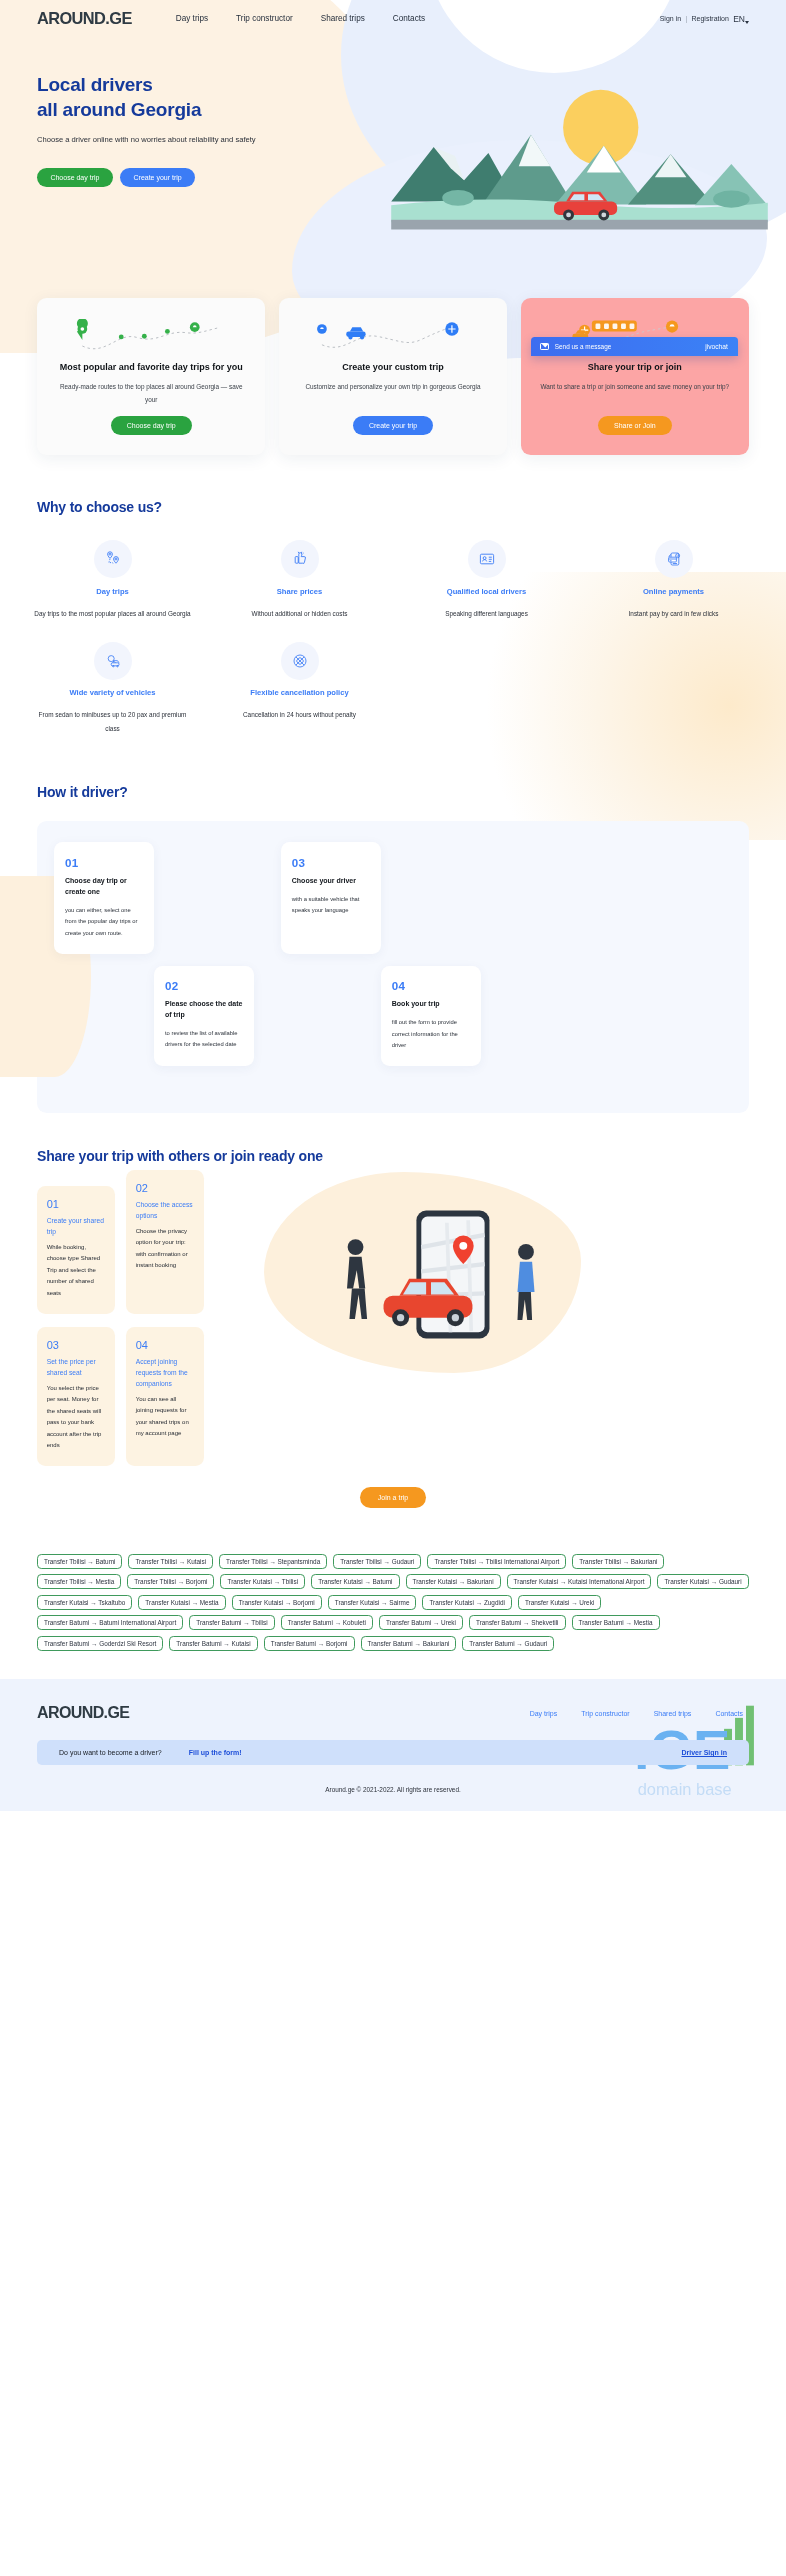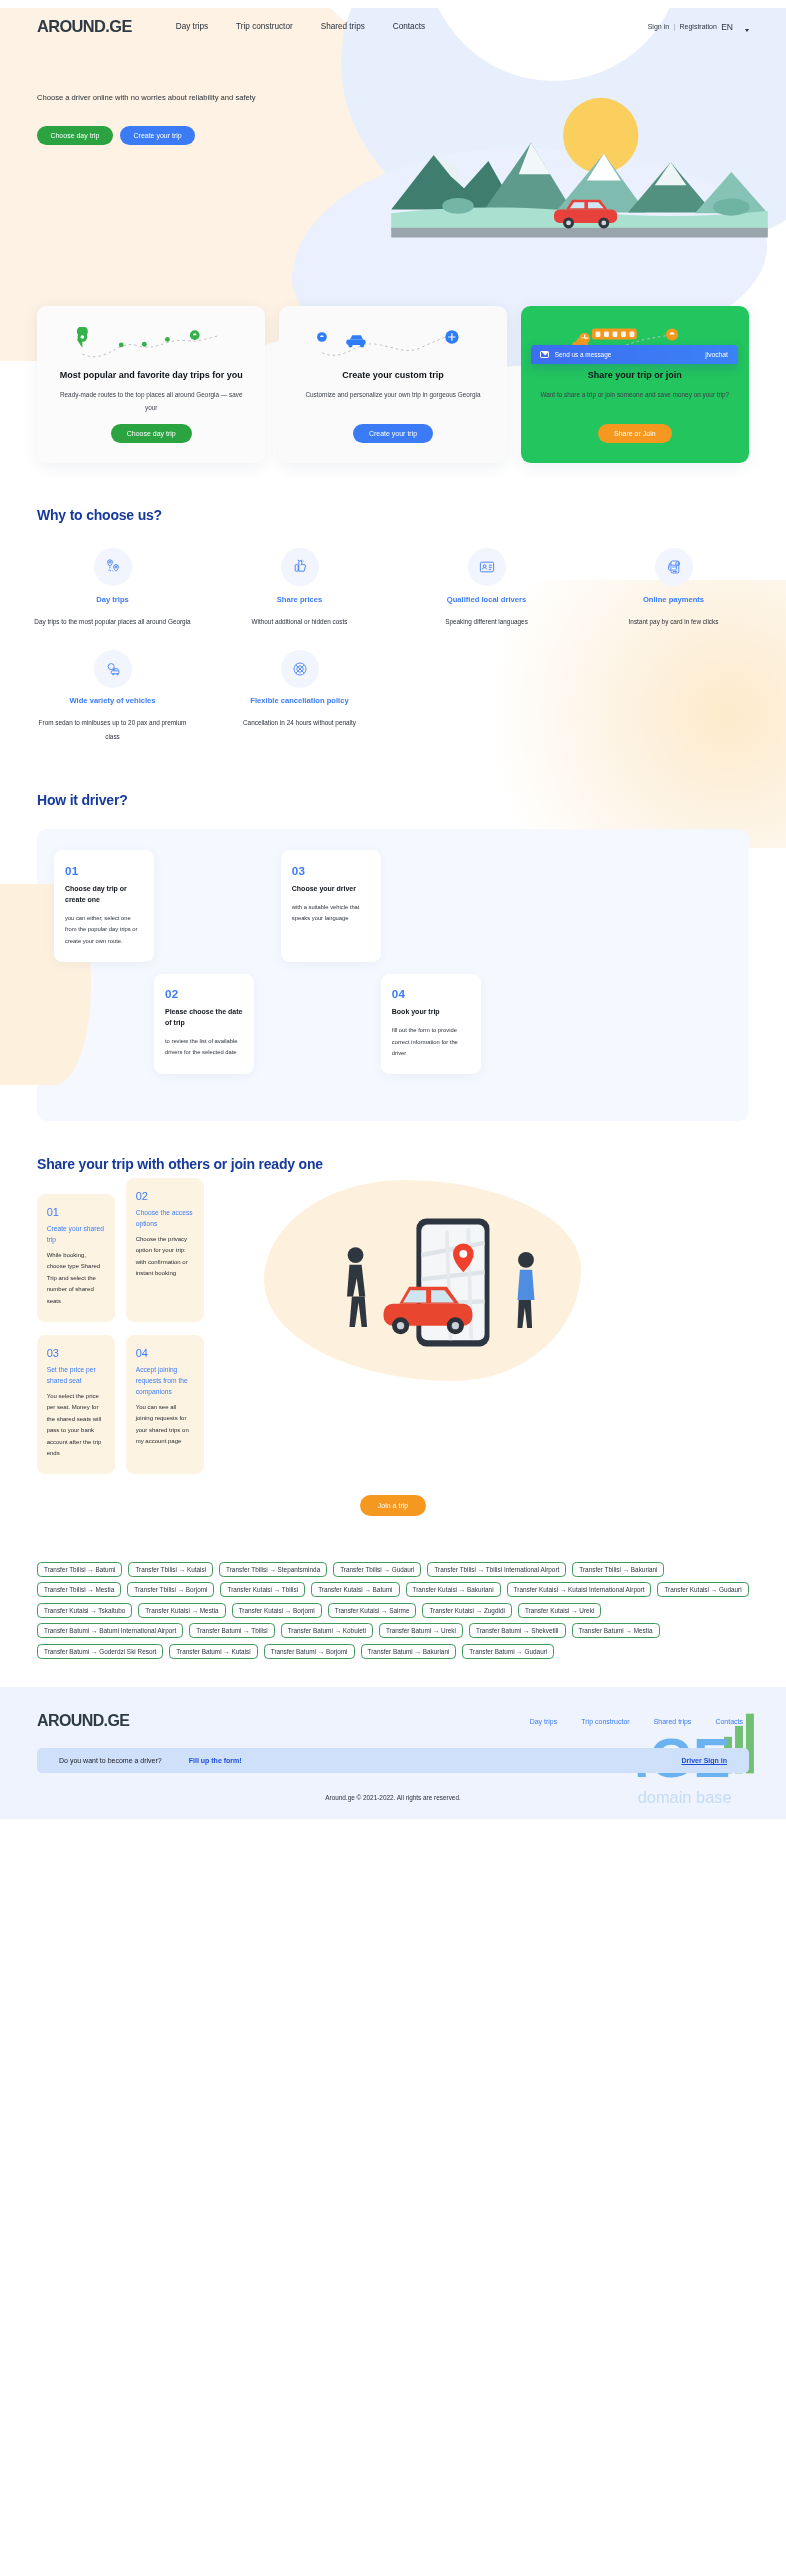--- a/index.html
+++ b/index.html
@@ -3,21 +3,21 @@
 <meta charset="utf-8">
 <style>
   * { box-sizing: border-box; margin: 0; padding: 0; }
   body {
     width: 786px;
     font-family: "Liberation Sans", sans-serif;
     background: #ffffff;
     color: #1b1b1b;
     overflow-x: hidden;
   }
-  .wrap { width: 786px; position: relative; margin-top: 8px; }
+  .wrap { width: 786px; position: relative; }
 
   
   .hero-bg {
     position: absolute; left:0; top:0; width: 786px; height: 365px;
     overflow: hidden; z-index: 0;
   }
   .blob-cream {
     position:absolute; left:-122px; top:-73px; width: 536px; height: 426px;
     background:#fdf2e3; border-radius: 0 52% 48% 0 / 0 60% 40% 0;
   }
@@ -37,21 +37,21 @@
   header {
     position: relative; z-index: 5;
     height: 37px; display:flex; align-items:center; padding: 0 37px;
   }
   .logo { font-family:"Liberation Sans", sans-serif; font-weight:700; font-size:16.4px;
           letter-spacing:-0.6px; color:#2f3b44; display:flex; align-items:center; }
   nav { display:flex; gap:28px; margin-left: 44px; }
   nav a { font-size:8.2px; color:#1f2937; text-decoration:none; }
   .hdr-right { margin-left:auto; display:flex; align-items:center; gap:4.3px; font-size:7px; color:#2b3442; }
   .hdr-right .sep { color:#9aa3b0; }
-  .lang { font-size:8.5px; display:flex; align-items:flex-end; gap:12px; }
+  .lang { font-size:8.5px; display:flex; align-items:flex-end; gap:0; }
   .chev { width:0;height:0;border-left:2.4px solid transparent;border-right:2.4px solid transparent;border-top:3px solid #2b3442; }
 
   
   .hero { position:relative; z-index:5; padding: 35px 0 0 37px; height: 280px; }
   .hero h1 { font-size:19px; line-height:1.32; color:#153a9b; font-weight:700; letter-spacing:-0.2px; }
   .hero p.sub { margin-top:11px; font-size:7.6px; color:#2a2f38; line-height:1.75; max-width:219px; }
   .hero-btns { margin-top:22px; display:flex; gap:7.3px; }
   .btn { border:none; border-radius:12px; font-size:7px; color:#fff; cursor:pointer;
          padding: 6px 13.4px; font-family:"Liberation Sans", sans-serif; }
   .btn.green { background:#2aa340; }
@@ -61,21 +61,21 @@
   .hero-art { position:absolute; right:18px; top:37px; width:377px; height:164px; z-index:4; }
 
   
   .cards { position:relative; z-index:6; display:flex; gap:13.4px; padding: 0 37px; margin-top: -19.5px; }
   .card {
     flex:1; border-radius:9.7px; padding: 18px 16px 19.5px; text-align:center;
     box-shadow: 0 3.7px 16px rgba(30,50,90,0.07);
   }
   .card.c1 { background:#fbfbfb; }
   .card.c2 { background:#fafafa; }
-  .card.c3 { background:#22c55e; }
+  .card.c3 { background:#fca5a5; }
   .card .art { height:43px; display:flex; align-items:center; justify-content:center; position:relative; }
   .card h3 { font-size:9px; font-weight:700; color:#101418; line-height:1.35; margin-top:2.4px; }
   .card p  { font-size:6.4px; color:#3b4149; line-height:2.05; margin-top:7.3px; min-height:25.6px; }
   .card .btn { margin-top:9.7px; padding:6px 16px; font-size:7px; }
 
   .jivo {
     position:absolute; left:-6px; top:21px; width:207px; height:19.5px;
     background: linear-gradient(90deg,#3d6df0,#3b82f6);
     border-radius:3.7px 3.7px 0 0; display:flex; align-items:center; gap:5.5px;
     padding: 0 9.7px; color:#fff; font-size:6.4px; z-index:9;
@@ -194,20 +194,24 @@
       <span class="sep">|</span>
       <span>Registration</span>
       <span class="lang">
         <span>EN</span>
         <span class="chev"></span>
       </span>
     </div>
   </header>
 
   <section class="hero">
+    <h1>
+      <span>Local drivers</span><br>
+      <span>all around Georgia</span>
+    </h1>
     <p class="sub">Choose a driver online with no worries about reliability and safety</p>
     <div class="hero-btns">
       <button class="btn green">Choose day trip</button>
       <button class="btn blue">Create your trip</button>
     </div>
 
     <div class="hero-art">
       <svg viewBox="0 0 620 270" width="377" height="164">
         <circle cx="345" cy="88" r="62" fill="#fbcf5e"></circle>
         <path d="M0 210 L70 120 L120 175 L160 130 L205 210 Z" fill="#3f7d6f"></path>

